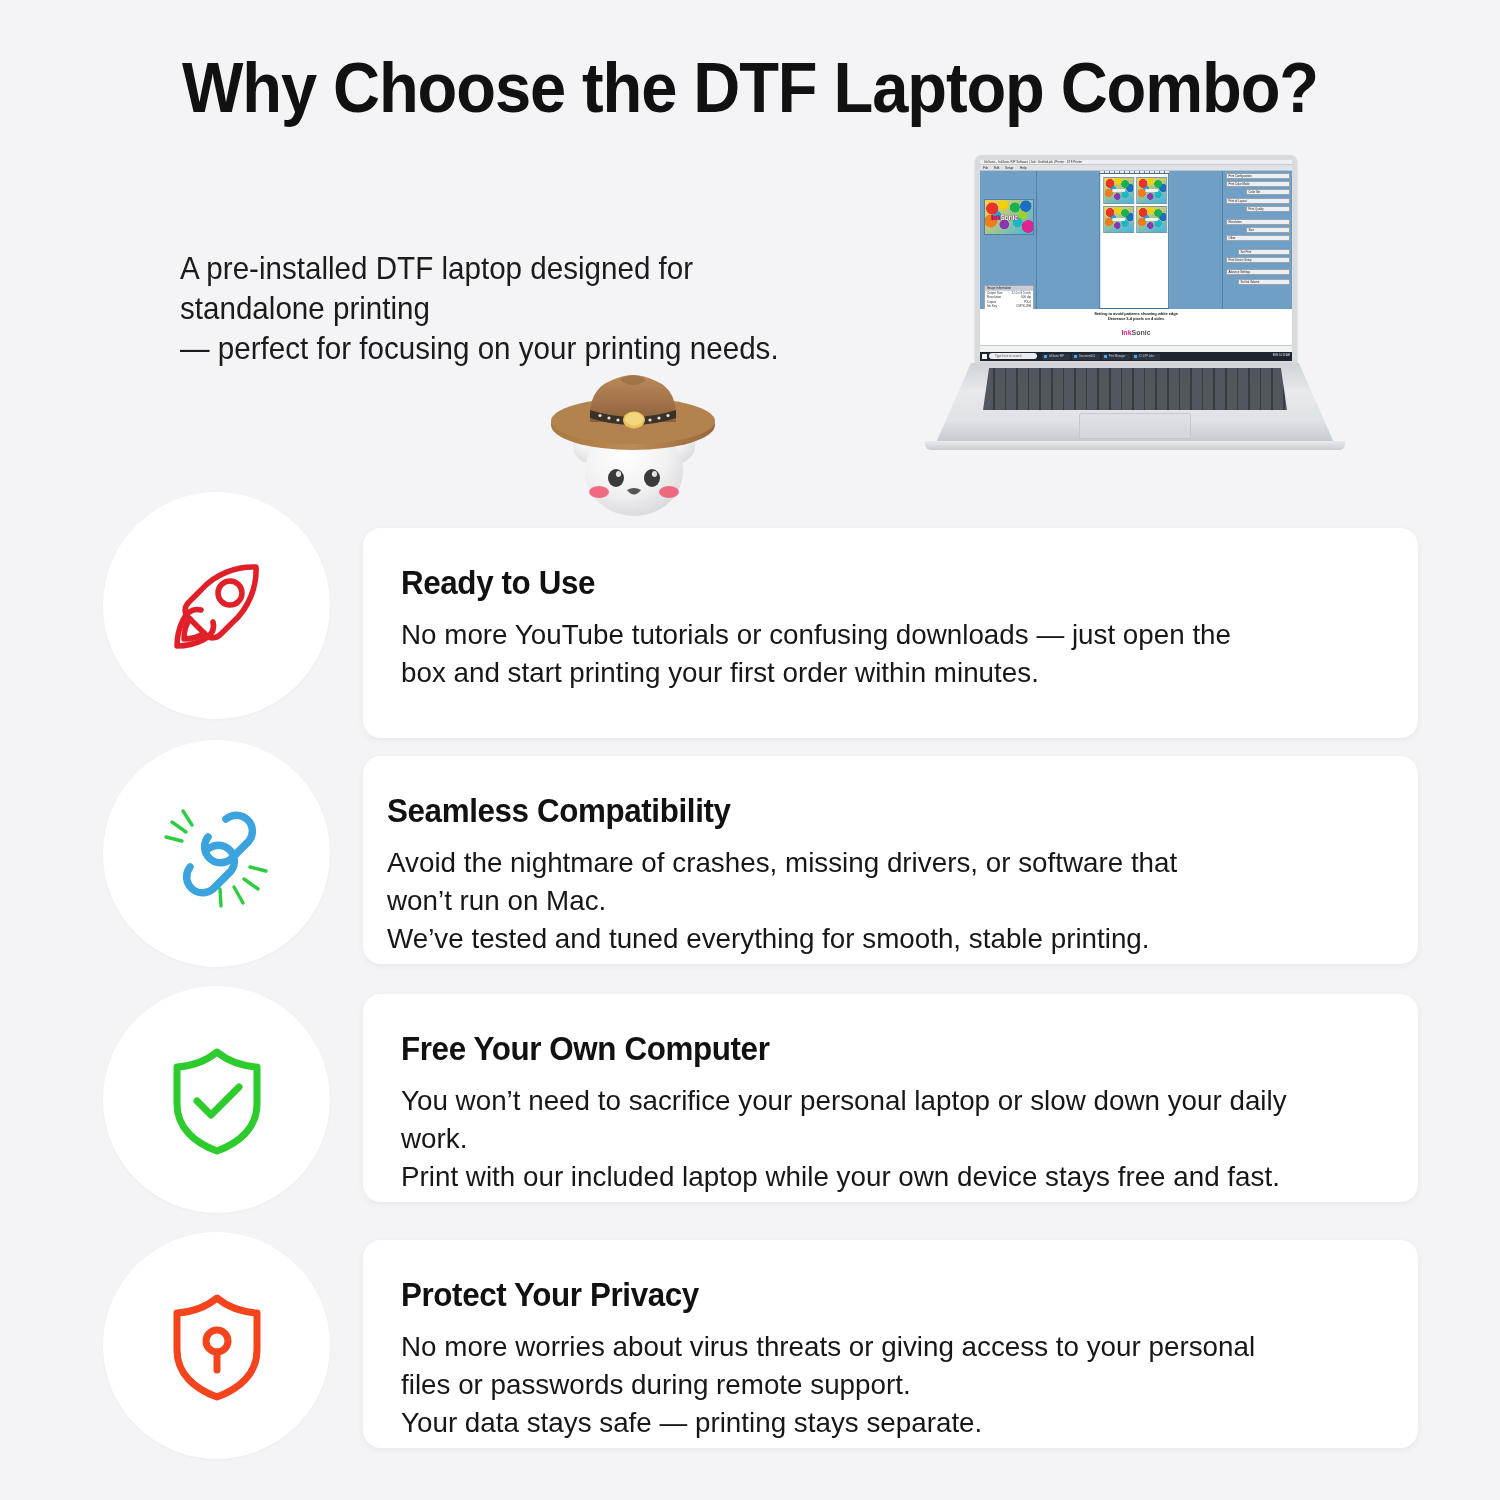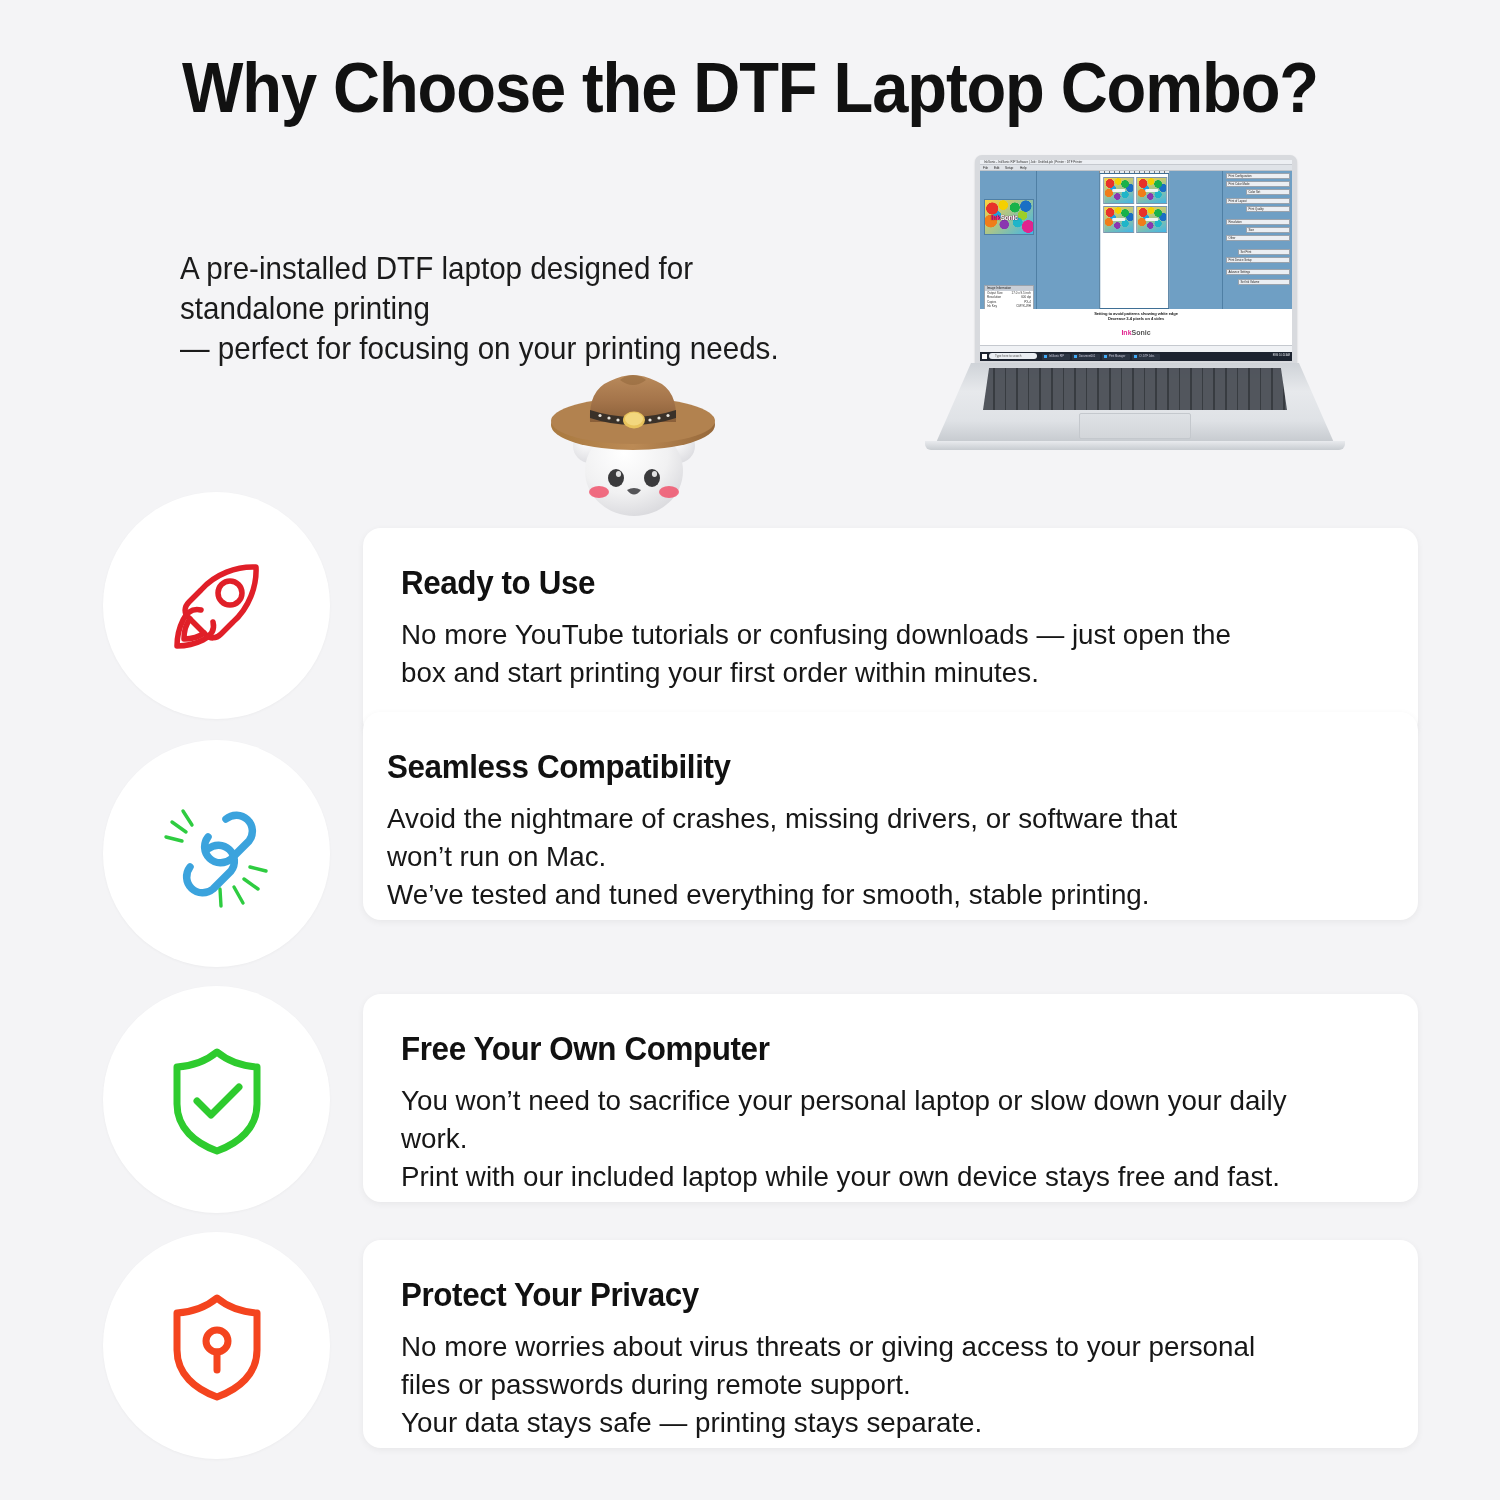--- a/index.html
+++ b/index.html
@@ -506,21 +506,21 @@
           <line x1="92" y1="90" x2="106" y2="100"></line>
           <line x1="82" y1="98" x2="91" y2="114"></line>
           <line x1="68" y1="100" x2="69" y2="117"></line>
         </g>
         <g fill="none" stroke="#3ba3dd" stroke-width="7.5" stroke-linecap="round" stroke-linejoin="round">
           <path d="M74 30 A16 16 0 0 1 97 52 L79 70 A16 16 0 0 1 56 48"></path>
           <path d="M56 60 A16 16 0 0 1 79 82 L61 100 A16 16 0 0 1 38 78"></path>
         </g>
       </svg>
     </div>
-    <div class="card" style="top:712px; height:208px;padding-left:24px;">
+    <div class="card" style="top:756px; height:208px;padding-left:24px;">
       <h3>Seamless Compatibility</h3>
       <p>
         <span class="ln">Avoid the nightmare of crashes, missing drivers, or software that</span>
         <span class="ln">won’t run on Mac.</span>
         <span class="ln">We’ve tested and tuned everything for smooth, stable printing.</span>
       </p>
     </div>
   </div>
 
   <div class="feature-row" style="top:0">

